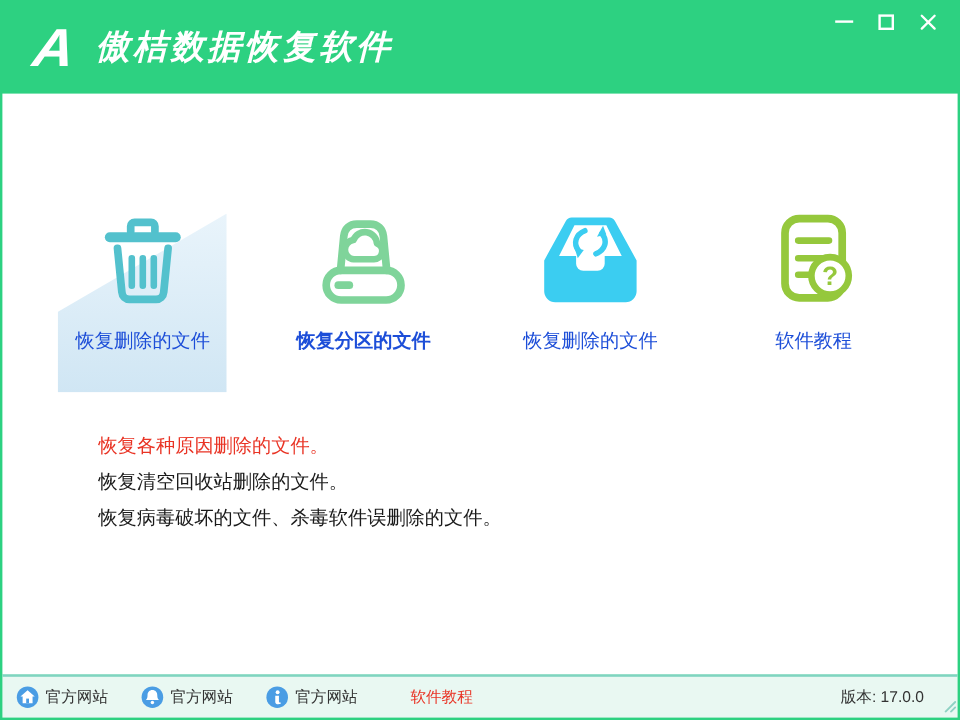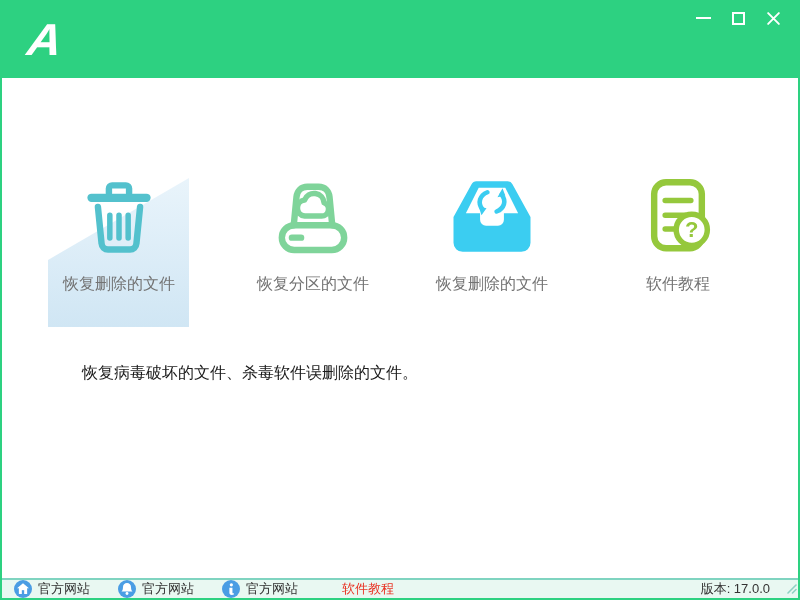--- a/index.html
+++ b/index.html
@@ -42,32 +42,32 @@
   .content { background: #ffffff; flex: 1; position: relative; overflow: hidden; }
 
   .tile-highlight {
     position: absolute; left: 46px; top: 100px; width: 141px; height: 149px;
     background: linear-gradient(180deg, #e9f4fb 0%, #d0e6f4 100%);
     clip-path: polygon(0 55%, 100% 0, 100% 100%, 0 100%);
   }
 
   .tile { position: absolute; top: 95px; width: 150px; text-align: center; cursor: pointer; }
   .tile-1 { left: 42px; }
-  .tile-2 { left: 236px; }
+  .tile-2 { left: 226px; font-weight: bold; }
   .tile-3 { left: 415px; }
   .tile-4 { left: 601px; }
   .tile svg { width: 88px; height: 88px; display: block; margin: 0 auto; }
-  .tile-label { margin-top: 13px; font-size: 16px; color: #737373; white-space: nowrap; text-align: center; }
+  .tile-label { margin-top: 13px; font-size: 16px; color: #1d4ed8; white-space: nowrap; text-align: center; }
 
   .desc { position: absolute; left: 80px; top: 280px; font-size: 16px; line-height: 30px; color: #1a1a1a; }
   .desc-red { color: #e93425; }
 
   
   .statusbar {
-    height: 20px; flex: none;
+    height: 36px; flex: none;
     background: #e9f8f2;
     border-top: 2px solid #7fd4c0;
     display: flex; align-items: center;
     padding: 0 12px;
     font-size: 13px; color: #333333;
     position: relative;
   }
   .sb-link { display: flex; align-items: center; gap: 6px; margin-right: 28px; cursor: pointer; }
   .sb-icon {
     width: 18px; height: 18px; border-radius: 50%;
@@ -79,20 +79,21 @@
   .sb-version { margin-left: auto; margin-right: 16px; }
   .grip { position: absolute; right: 1px; bottom: 1px; }
 </style>
 </head>
 <body>
 
 <div class="window">
 
   <div class="titlebar">
     <span class="logo-a">A</span>
+    <span class="app-title">傲桔数据恢复软件</span>
     <div class="win-controls">
       <div class="win-btn">
           <span class="glyph-min"></span>
         </div>
       <div class="win-btn">
           <span class="glyph-max"></span>
         </div>
       <div class="win-btn">
         <svg viewBox="0 0 14 14" width="15" height="15">
           <path d="M2 2 L12 12 M12 2 L2 12" stroke="#fff" stroke-width="1.8" stroke-linecap="round"></path>
@@ -141,20 +142,22 @@
       <svg viewBox="0 0 96 96" fill="none" stroke="#95c83c" stroke-linecap="round" stroke-linejoin="round">
         <rect x="22" y="10" width="52" height="72" rx="13" stroke-width="7"></rect>
         <path d="M34 30 h28 M34 46 h22 M34 61 h10" stroke-width="6"></path>
         <circle cx="63" cy="62" r="17" fill="#ffffff" stroke-width="6"></circle>
         <text x="63" y="70" text-anchor="middle" font-size="24" font-weight="bold" fill="#95c83c" stroke="none" font-family="Liberation Sans, sans-serif">?</text>
       </svg>
       <div class="tile-label">软件教程</div>
     </div>
 
     <div class="desc">
+      <div class="desc-red">恢复各种原因删除的文件。</div>
+      <div>恢复清空回收站删除的文件。</div>
       <div>恢复病毒破坏的文件、杀毒软件误删除的文件。</div>
     </div>
   </div>
 
   <div class="statusbar">
 
     <div class="sb-link">
       <span class="sb-icon">
         <svg viewBox="0 0 20 20">
           <path d="M10 3.6 L3.4 9.3 H5.4 V15.6 H14.6 V9.3 H16.6 Z" fill="#ffffff"></path>

